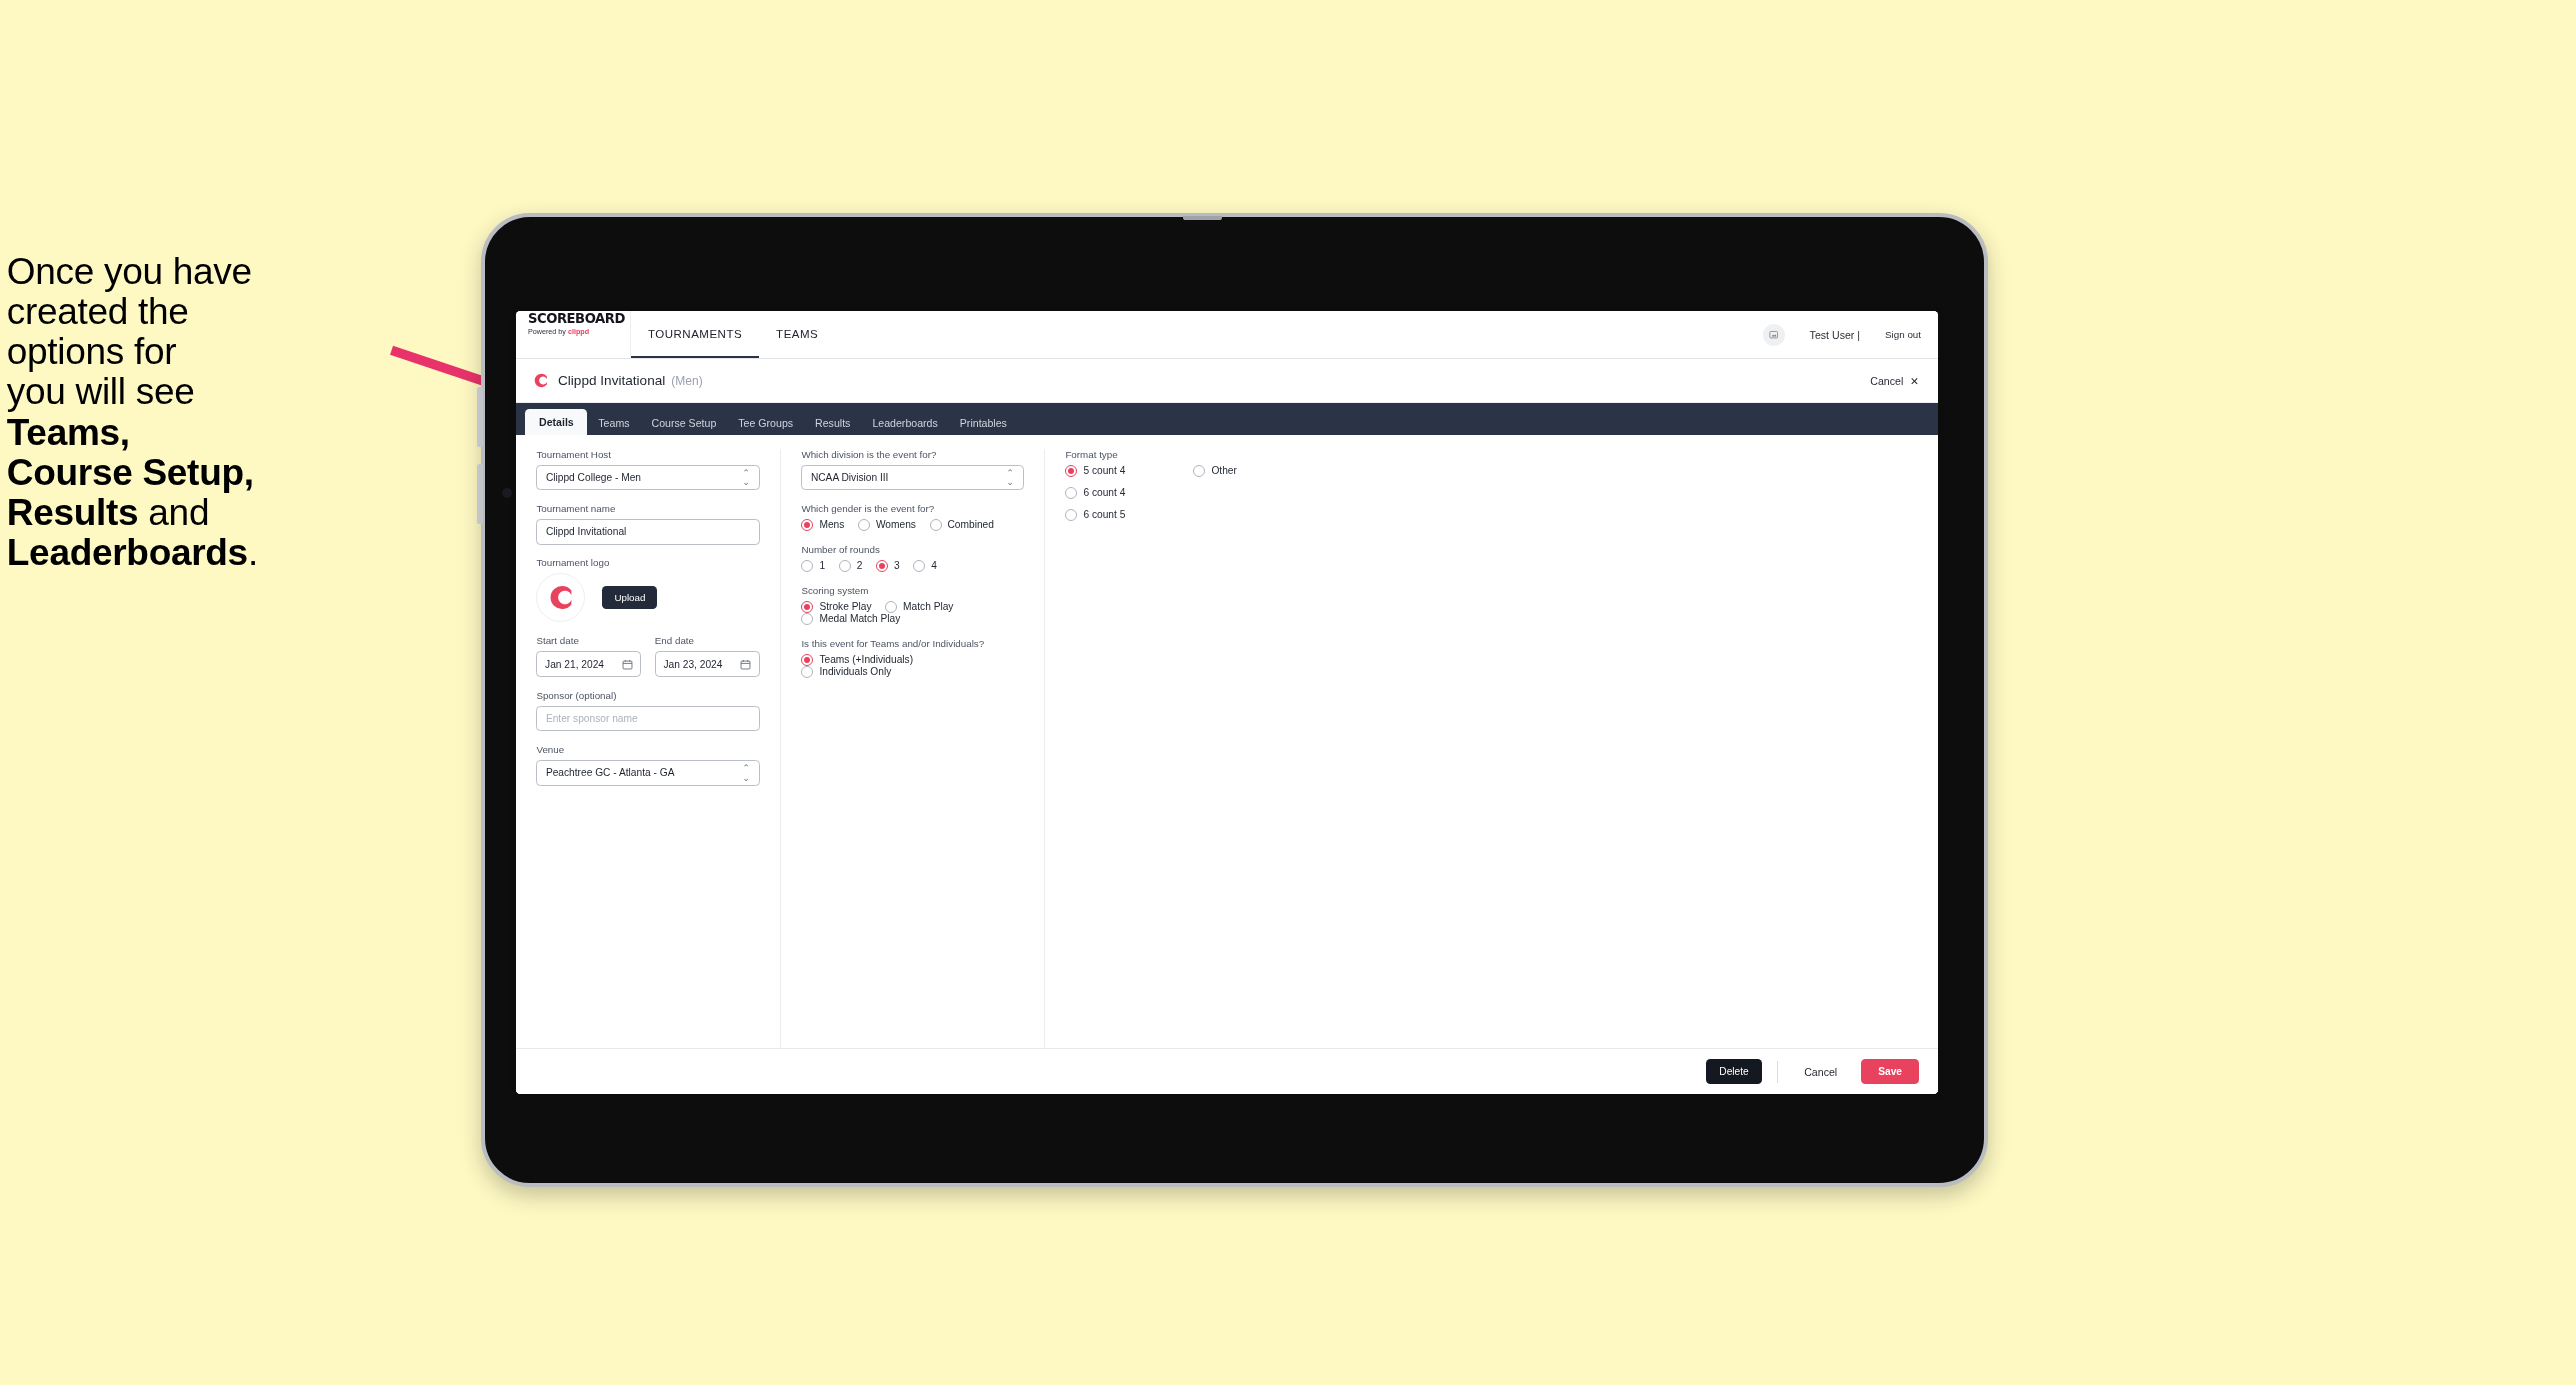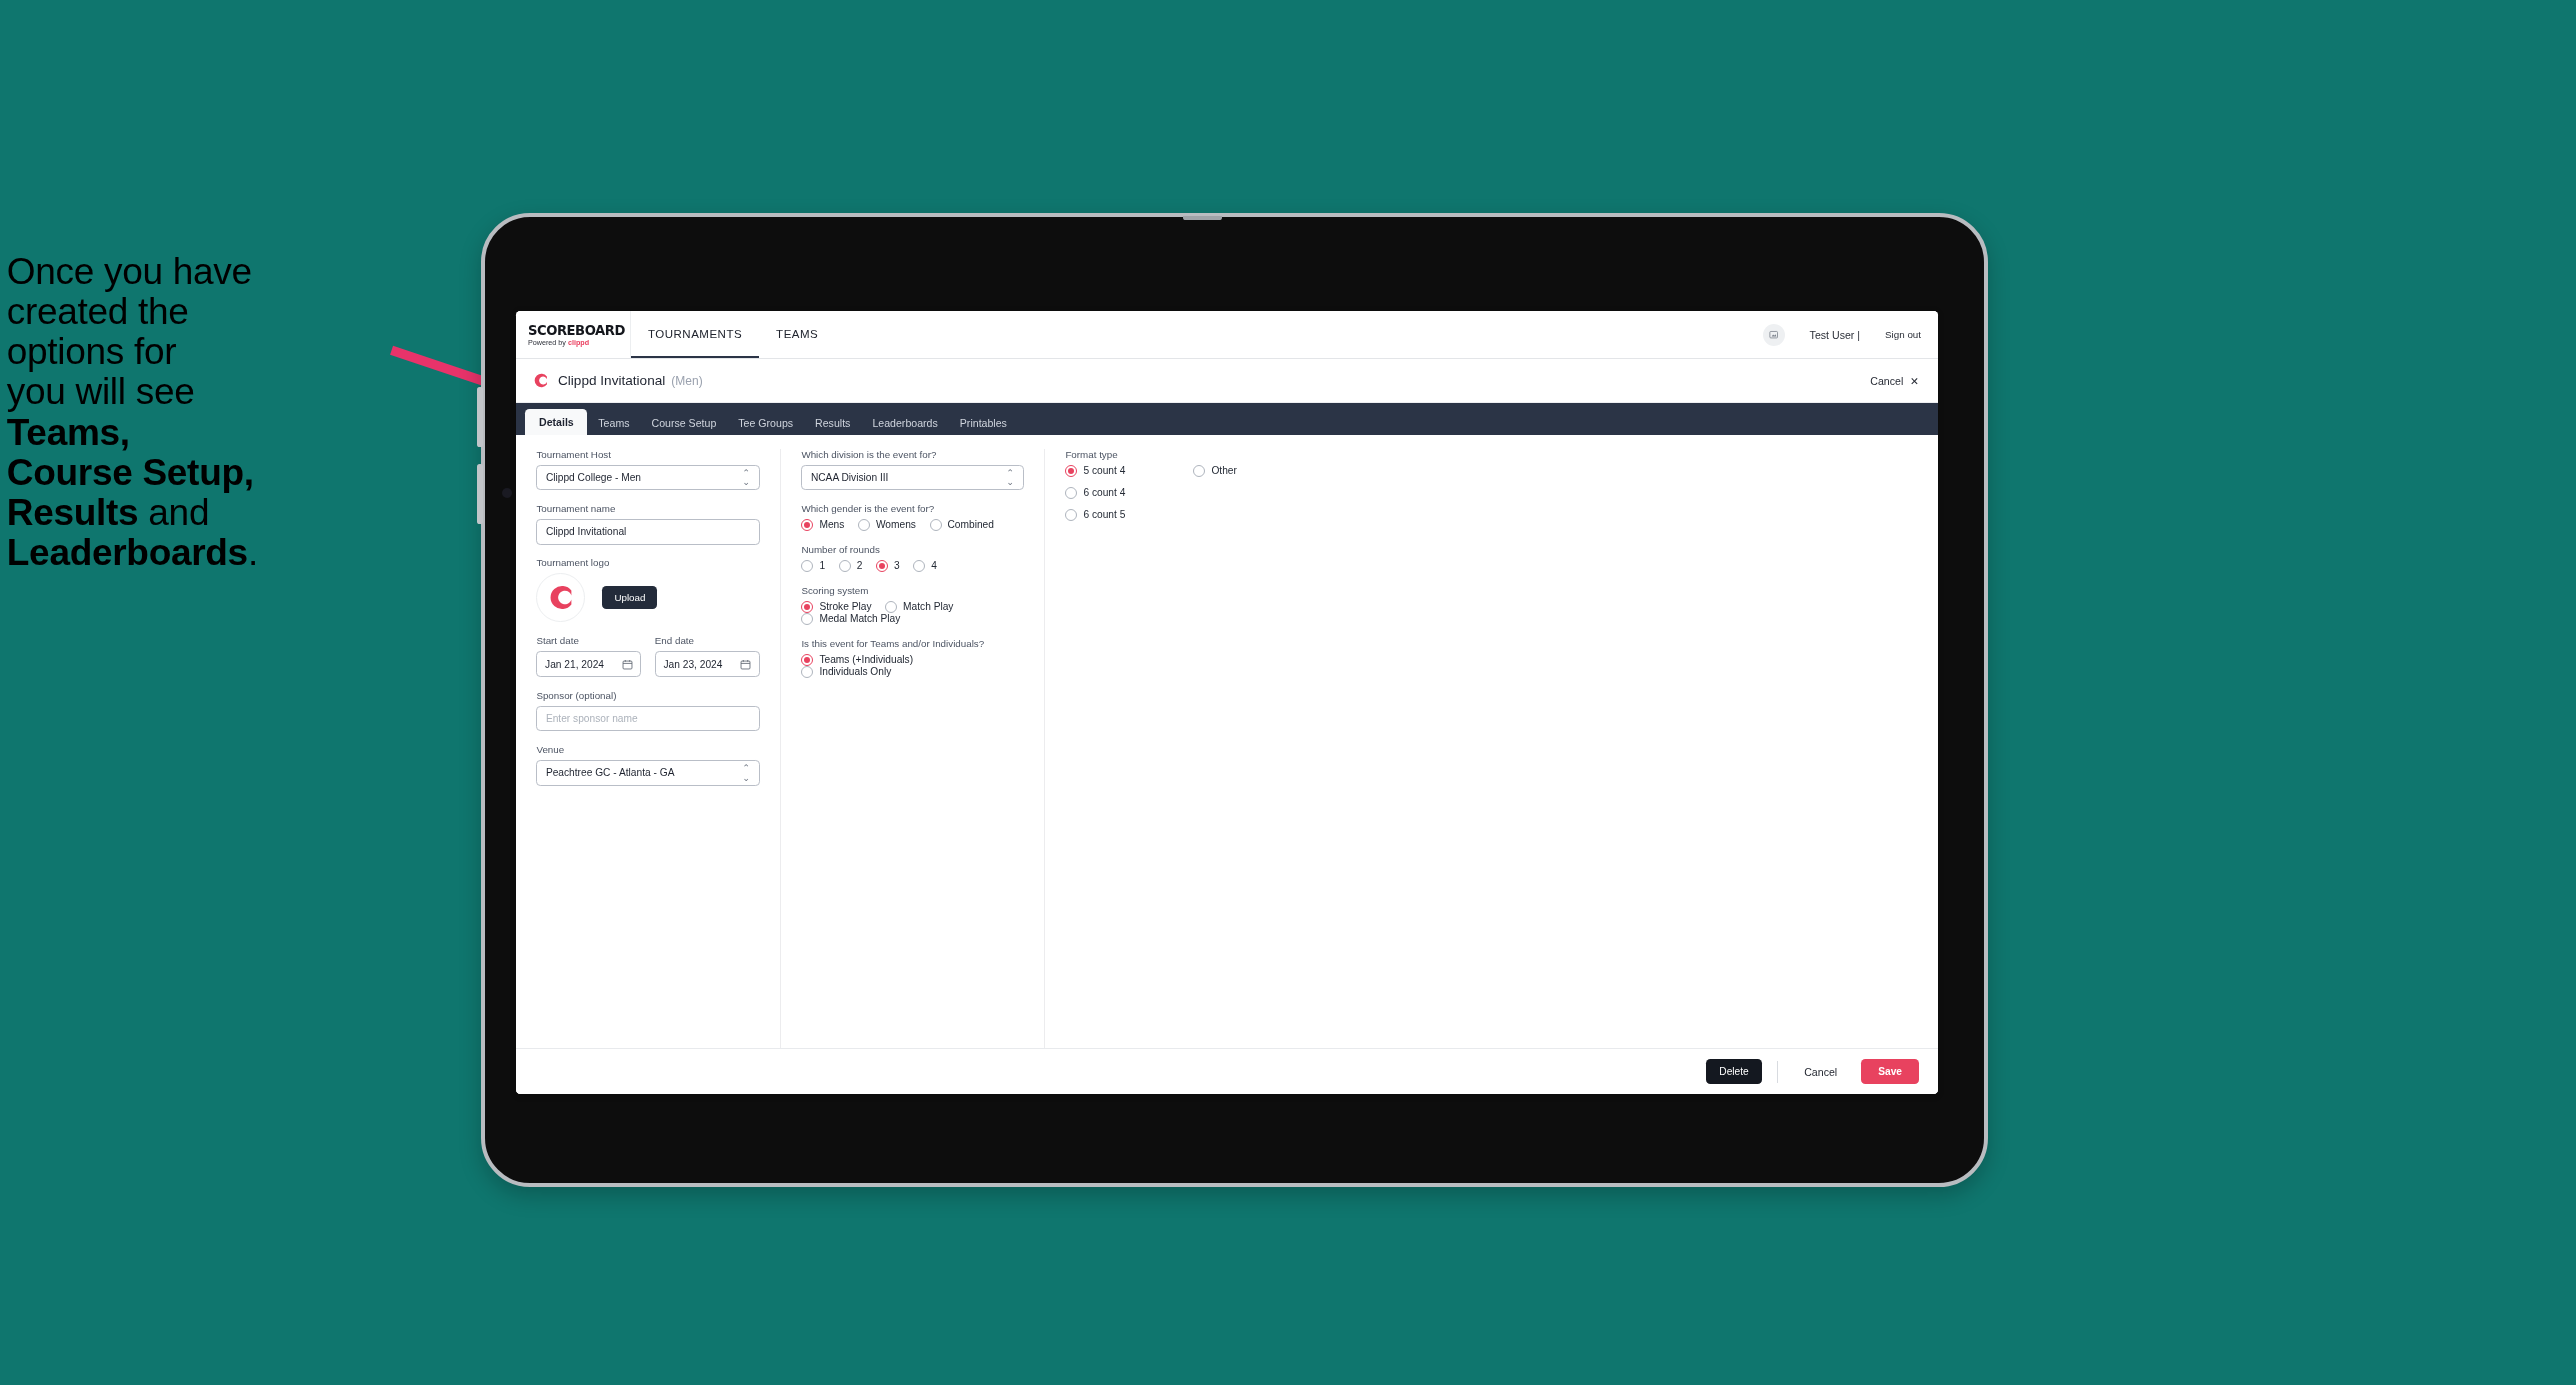--- a/index.html
+++ b/index.html
@@ -2,21 +2,21 @@
 <html style="font-size:13.6px"><head>
 <meta charset="utf-8">
 <style>
   * { box-sizing: border-box; margin: 0; padding: 0; }
   html, body {
     width: 2576px; height: 1386px;
     background: #ffffff;
     font-family: "Liberation Sans", sans-serif;
     overflow: hidden;
   }
-  #root { position: relative; width: 2576px; height: 1386px; background:#0f766e; }
+  #root { position: relative; width: 2576px; height: 1386px; background:#fef9c3; }
 
   
   #annotation {
     position: absolute;
     left: 6.8px; top: 252px;
     width: 426px;
     font-family: "Liberation Sans", sans-serif;
     font-size: 37px;
     line-height: 1.085;
     color: #000;
@@ -65,21 +65,21 @@
   
   .topbar {
     height: 48px; flex: 0 0 48px;
     background: #fff;
     border-bottom: 0.9px solid #e3e5e8;
     display: flex; align-items: stretch;
     position: relative;
   }
   .brand {
     width: 115px; display:flex; flex-direction:column;
-    justify-content:center; padding-left: 12px;
+    padding-left: 12px;
     border-right: 0.9px solid #eceef0;
   }
   .brand-title {
     font-family: "DejaVu Sans", sans-serif;
     font-weight: 700; font-size: 14px; letter-spacing: -0.5px;
     color: #14161c; line-height: 1;
     transform: scaleX(0.94); transform-origin: left center;
   }
   .brand-sub {
     font-size: 7.2px; color: #2c2f38; margin-top: 2.6px; line-height:1;

